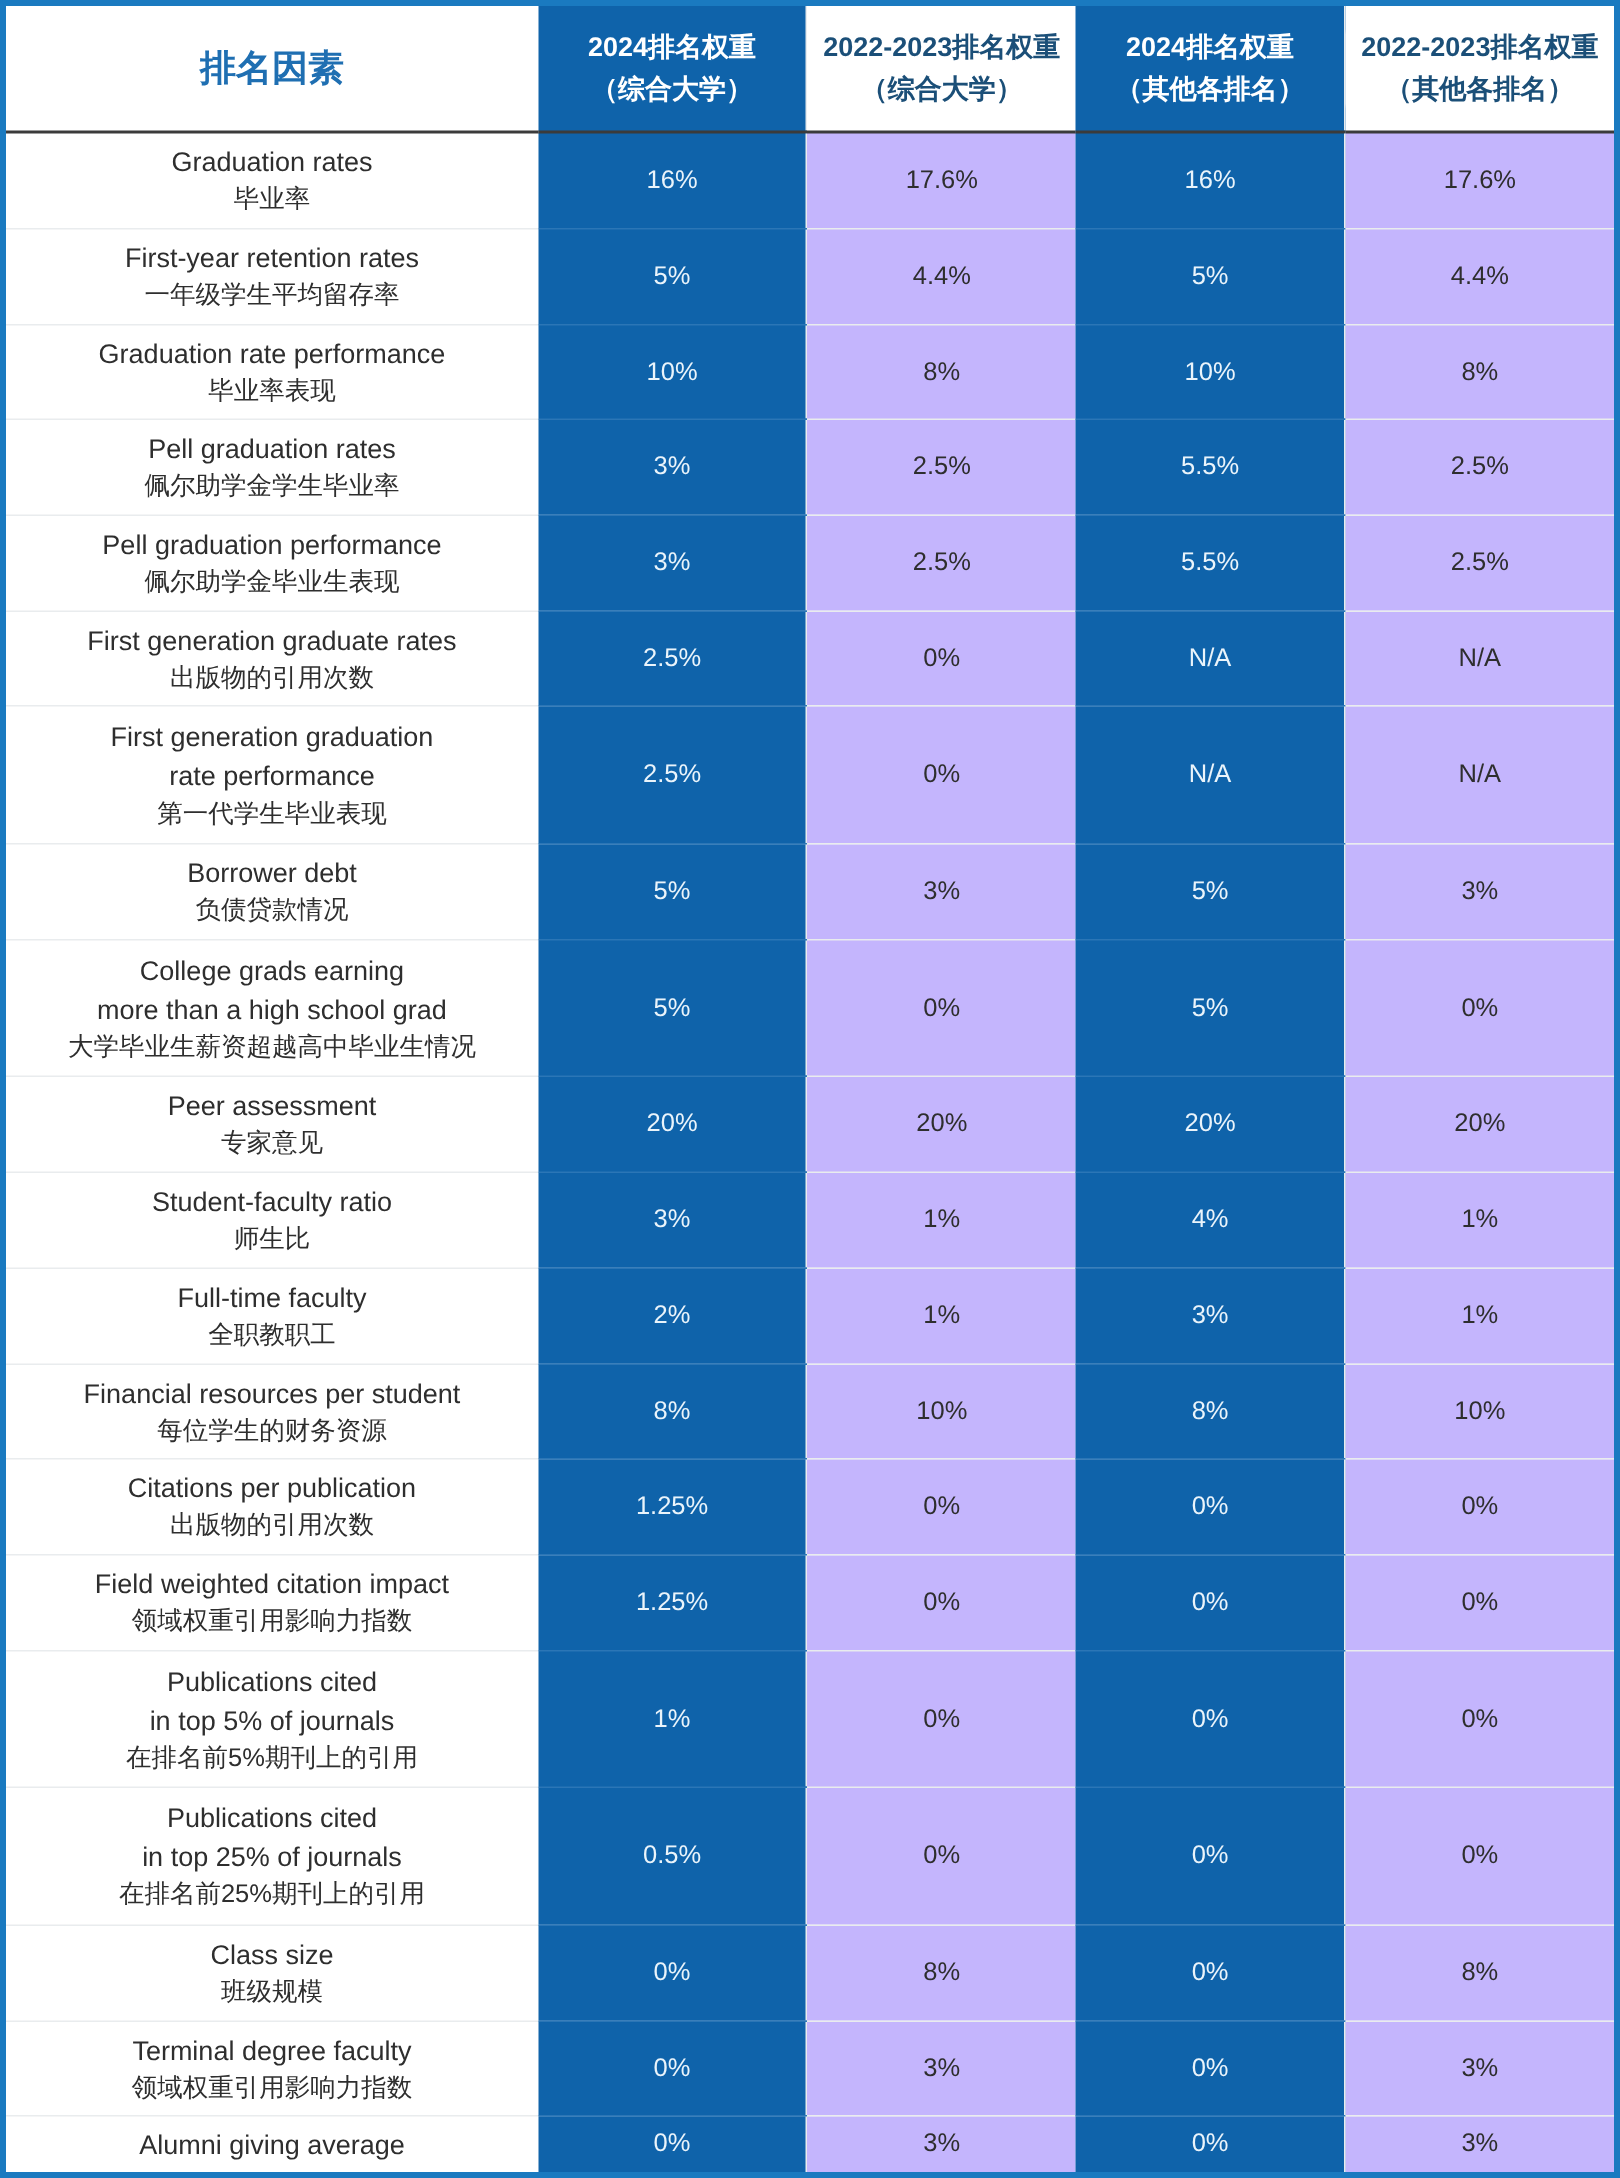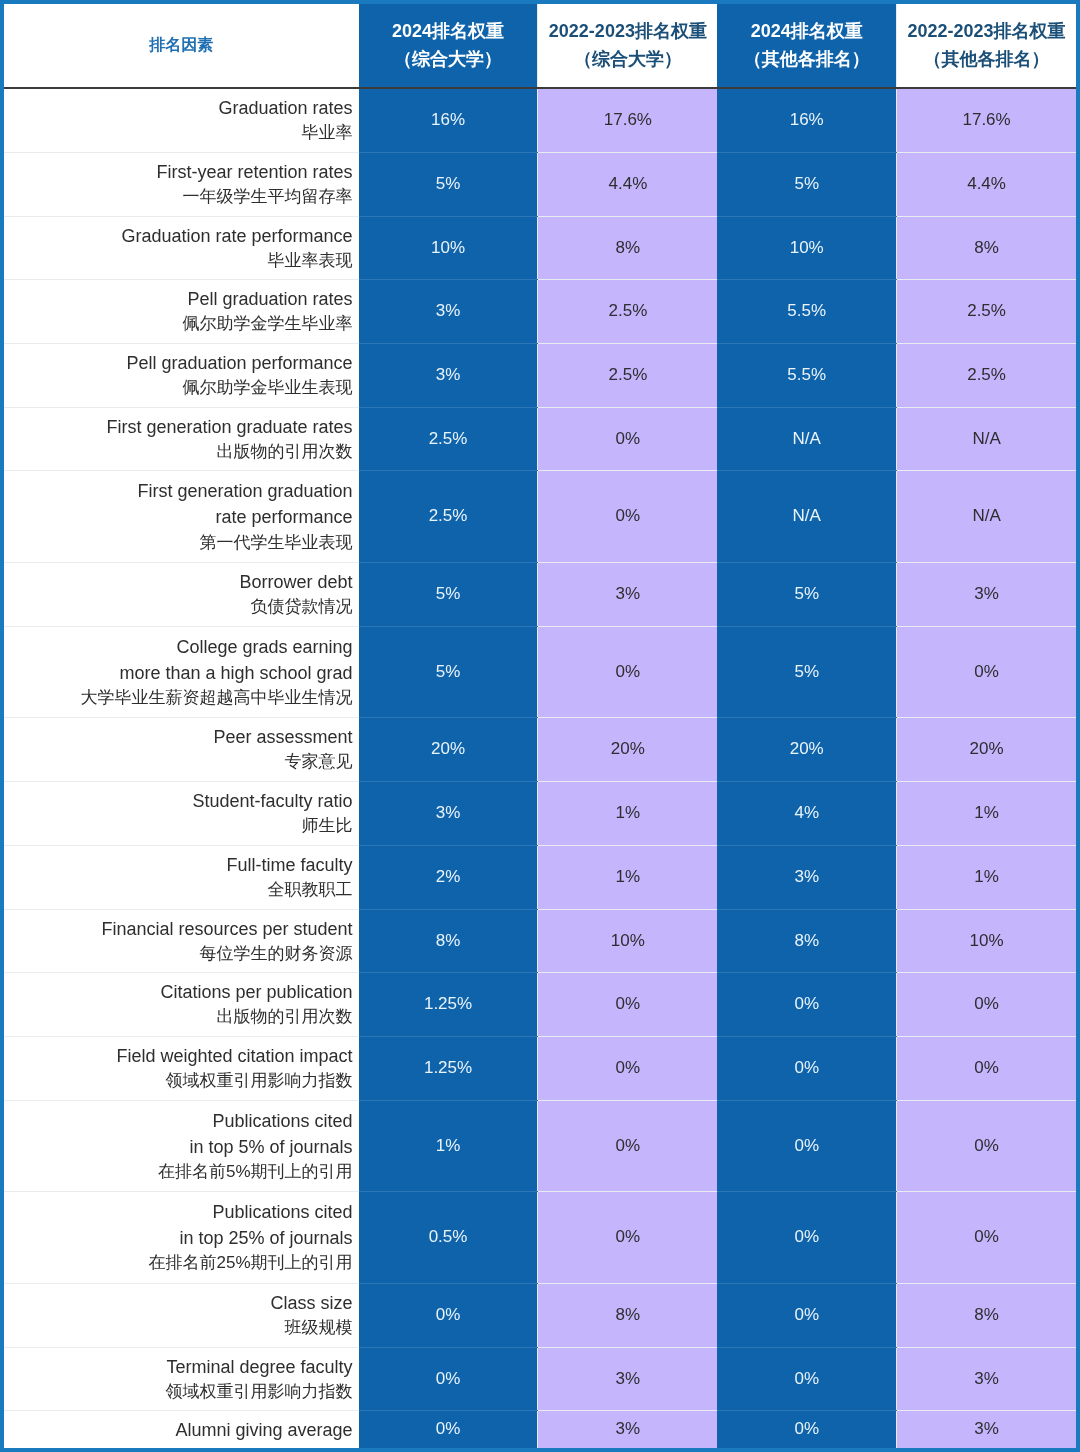--- a/index.html
+++ b/index.html
@@ -42,21 +42,21 @@
     text-align: center;
     vertical-align: middle;
     font-size: 18px;
     font-weight: bold;
     line-height: 1.55;
     border-bottom: 2px solid #3b3b3b;
   }
   th.h-factor {
     color: #1f6fb2;
     background: #ffffff;
-    font-size: 16px;
+    font-size: 24px;
   }
   th.h-plain {
     color: #1b4f78;
     background: #ffffff;
     border-radius: 19px;
   }
   th.h-blue {
     color: #ffffff;
     background: #0f63aa;
   }
@@ -69,21 +69,20 @@
     font-size: 17px;
     line-height: 1.45;
     border-bottom: 1px solid #e9ecee;
   }
   tbody tr:last-child td { border-bottom: none; }
 
   td.factor {
     background: #ffffff;
     color: #2e2e2e;
     font-size: 18px;
-    text-align: right;
   }
   td.factor .en { display: block; white-space: nowrap; }
   td.factor .zh { display: block; white-space: nowrap; font-size: 17px; }
 
   td.val-plain {
     background: #c4b5fd;
     color: #2e2e2e;
   }
   td.val-blue {
     background: #0f63aa;

